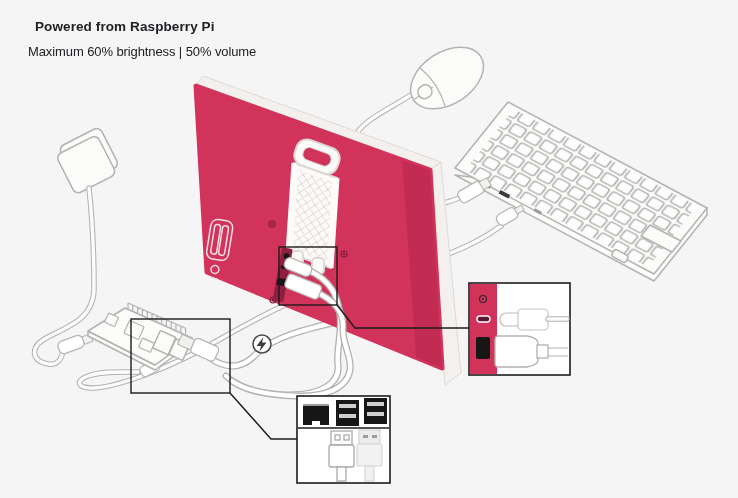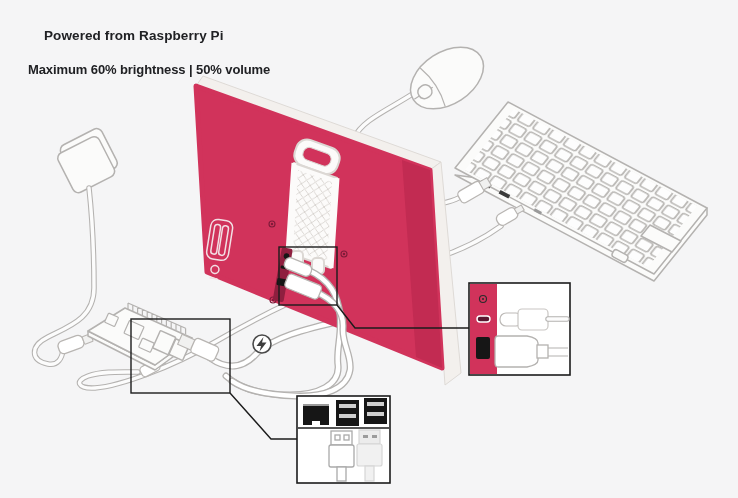--- a/index.html
+++ b/index.html
@@ -2,22 +2,22 @@
 <html style="--background: #f5f5f6; --monitor-red: #d1335b; --monitor-red-dark: #c22b52; --bezel-white: #f3f0ed; --line-gray: #b4b2b0; --callout-black: #1c1c1c; --port-black: #161616; --silver: #cfcfcf; --text: #202124;"><head>
 <meta charset="utf-8">
 <style>
   html,body{margin:0;padding:0}
   body{
     width:738px;height:498px;position:relative;overflow:hidden;
     background:var(--background,#f5f5f6);
     font-family:"Liberation Sans", sans-serif;
   }
   .header{position:absolute;left:28px;top:11px;color:var(--text,#202124);}
-  .header h1{margin:16px;font-size:13.5px;font-weight:700;line-height:18px;letter-spacing:.1px}
-  .header p{margin:0;font-size:13px;font-weight:700;line-height:18px;letter-spacing:-.1px}
+  .header h1{margin:7px;font-size:13.5px;font-weight:700;line-height:18px;letter-spacing:.1px}
+  .header p{margin:0;font-size:13px;font-weight:400;line-height:18px;letter-spacing:-.1px}
   svg{position:absolute;left:0;top:0}
 
   .ln{stroke:var(--line-gray,#b4b2b0);stroke-width:1.5;fill:#fbfbfa;stroke-linejoin:round}
   .lnthin{stroke:var(--line-gray,#b4b2b0);stroke-width:1.2;fill:none}
   .cabW-o{fill:none;stroke:var(--line-gray,#b4b2b0);stroke-width:7;stroke-linecap:round}
   .cabW-i{fill:none;stroke:#ffffff;stroke-width:4.4;stroke-linecap:round}
   .cabT-o{fill:none;stroke:var(--line-gray,#b4b2b0);stroke-width:5.5;stroke-linecap:round}
   .cabT-i{fill:none;stroke:#fcfcfc;stroke-width:3.4;stroke-linecap:round}
   .plug{fill:#ffffff;stroke:#b8b5b2;stroke-width:1.3}
   .plugtip{fill:#f1f1f0;stroke:#b8b5b2;stroke-width:1.1}

